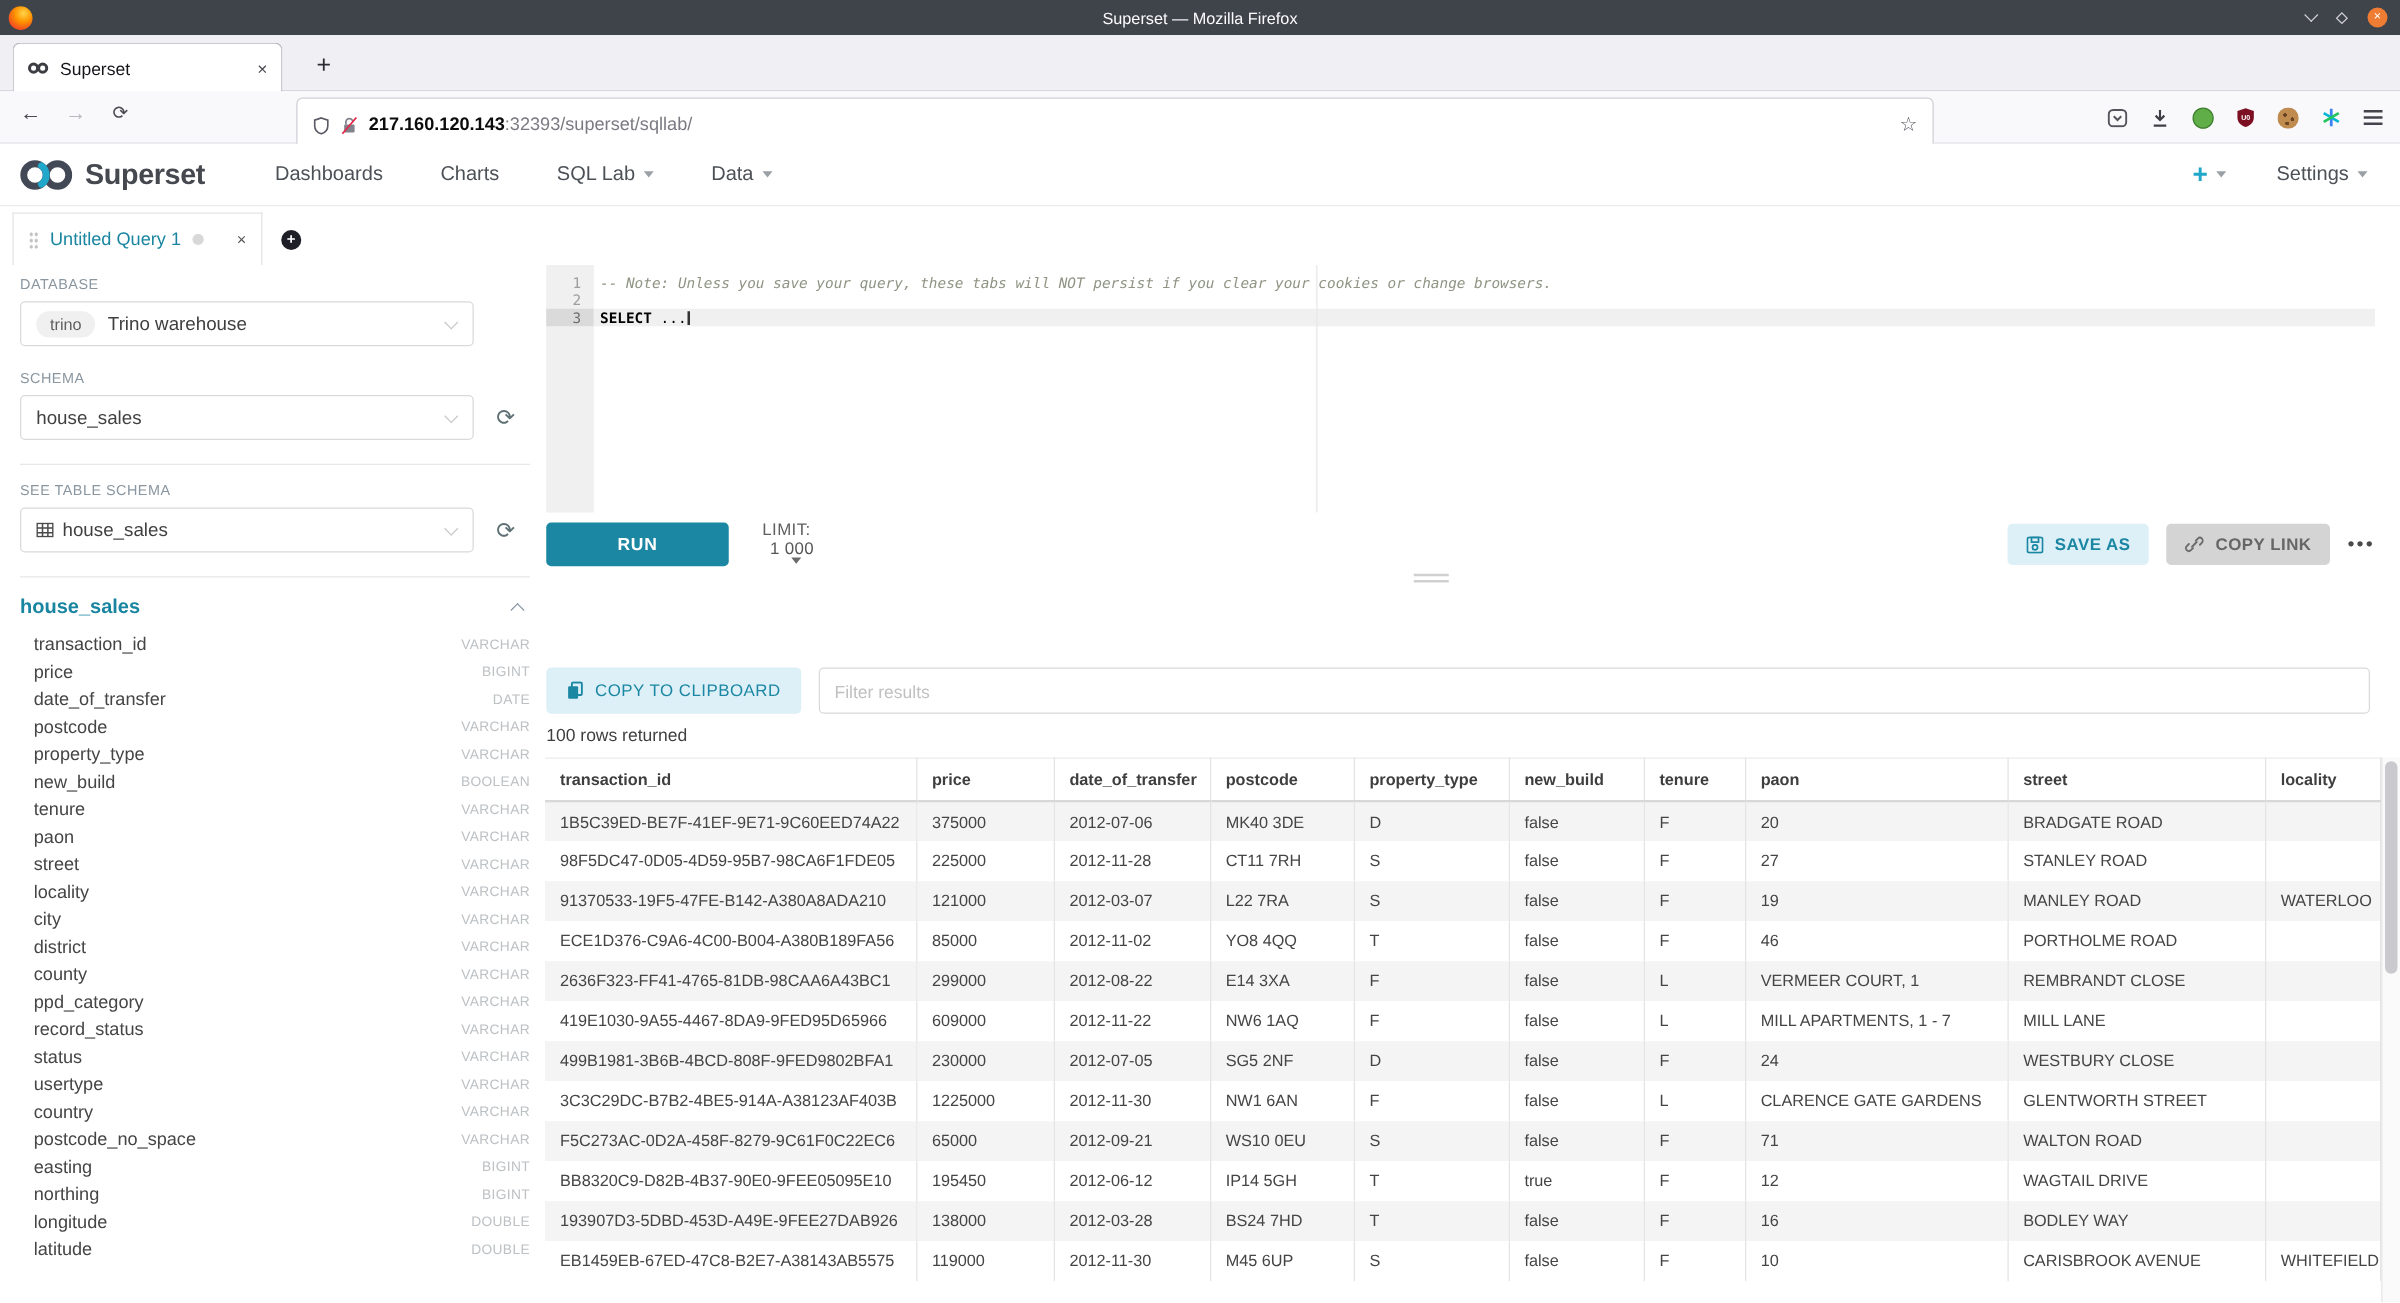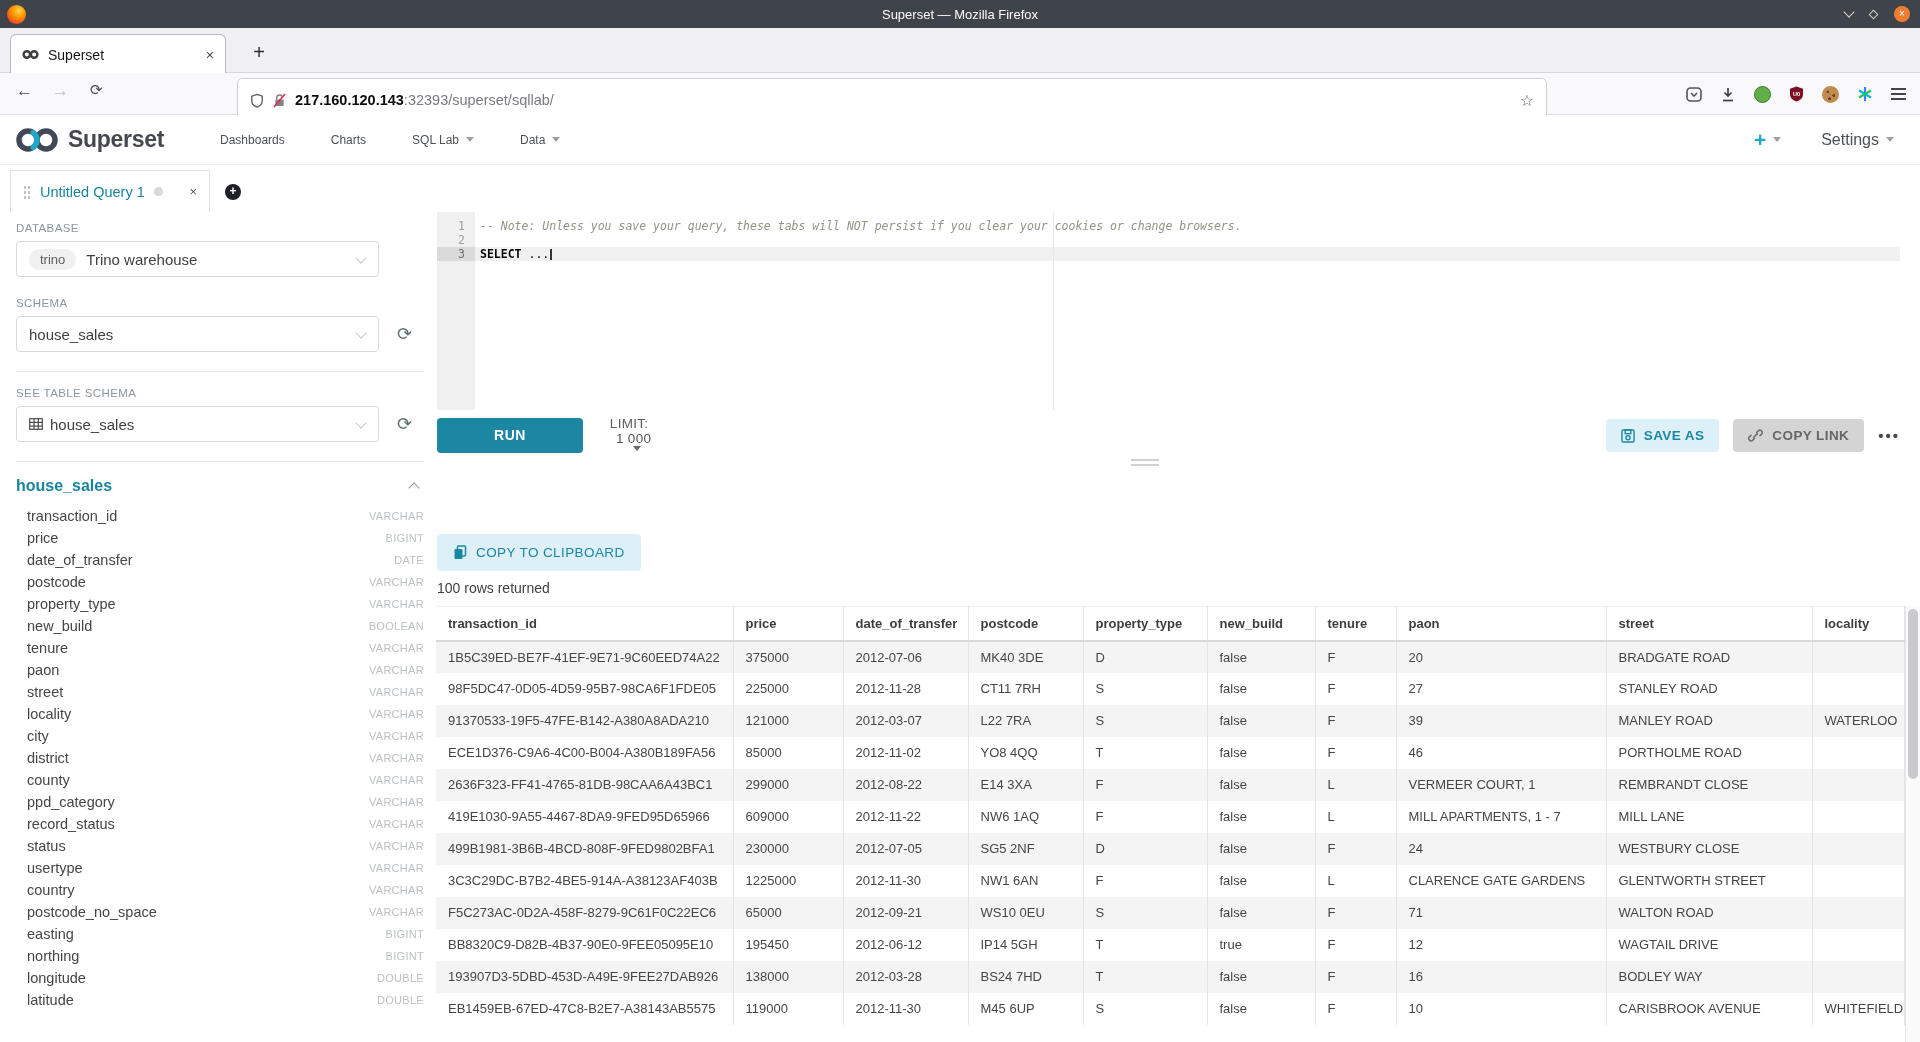--- a/index.html
+++ b/index.html
@@ -35,21 +35,21 @@
   .ext-icons { position:absolute; right:14px; top:0; height:42px; display:flex; align-items:center; gap:18px; }
   .burger { display:flex; flex-direction:column; gap:3px; }
   .burger i { display:block; width:15px; height:2px; background:#44444c; }
   .circle-ic { width:17px; height:17px; border-radius:50%; }
 
   
   .appbar { position:absolute; left:0; top:115px; right:0; height:50px; background:#fff; border-bottom:1px solid #ececec; display:flex; align-items:center; }
   .brand { display:flex; align-items:center; gap:10px; margin-left:16px; }
   .brand-name { font-size:23px; font-weight:bold; color:#45484e; letter-spacing:-0.3px; }
   .nav-items { display:flex; align-items:center; gap:46px; margin-left:56px; }
-  .nav-item { font-size:12px; color:#4c5157; display:flex; align-items:center; }
+  .nav-item { font-size:16px; color:#4c5157; display:flex; align-items:center; }
   .appbar-right { margin-left:auto; display:flex; align-items:center; gap:40px; padding-right:26px; }
   .plus-btn { color:#20a7c9; font-size:21px; font-weight:bold; display:flex; align-items:center; }
   .settings-btn { font-size:16px; color:#4c5157; display:flex; align-items:center; }
   .tri { width:0; height:0; border-left:4px solid transparent; border-right:4px solid transparent; border-top:5px solid #9aa0a6; display:inline-block; margin-left:7px; }
 
   
   .qtab { position:absolute; left:10px; top:170px; width:200px; height:42px; background:#fff; border:1px solid #e3e3e3; border-bottom:none;
     display:flex; align-items:center; padding:0 12px; gap:9px; }
   .qtab-dots { width:8px; height:14px; background-image:radial-gradient(#c2c2c2 1.1px, transparent 1.3px); background-size:4px 5px; }
   .qtab-title { color:#1985a0; font-size:14.5px; }
@@ -444,20 +444,21 @@
 
 
   <div class="controls">
     <div class="copyclip">
       <svg width="14" height="15" viewBox="0 0 14 15">
         <rect x="4.5" y="1" width="8" height="10" rx="1" fill="none" stroke="#1b87a3" stroke-width="1.5"></rect>
         <rect x="1.5" y="4" width="8" height="10" rx="1" fill="#1b87a3"></rect>
       </svg>
       <span>COPY TO CLIPBOARD</span>
     </div>
+    <input class="filter-inp" type="text" placeholder="Filter results" style="">
   </div>
 
   <div class="rowcount">100 rows returned</div>
 
   <table class="rtable">
     <colgroup>
       <col style="width:297px">
         <col style="width:110px">
         <col style="width:125px">
         <col style="width:115px">
@@ -508,21 +509,21 @@
           <td></td>
         </tr>
         <tr>
           <td>91370533-19F5-47FE-B142-A380A8ADA210</td>
           <td>121000</td>
           <td>2012-03-07</td>
           <td>L22 7RA</td>
           <td>S</td>
           <td>false</td>
           <td>F</td>
-          <td>39</td>
+          <td>19</td>
           <td>MANLEY ROAD</td>
           <td>WATERLOO</td>
         </tr>
         <tr>
           <td>ECE1D376-C9A6-4C00-B004-A380B189FA56</td>
           <td>85000</td>
           <td>2012-11-02</td>
           <td>YO8 4QQ</td>
           <td>T</td>
           <td>false</td>

